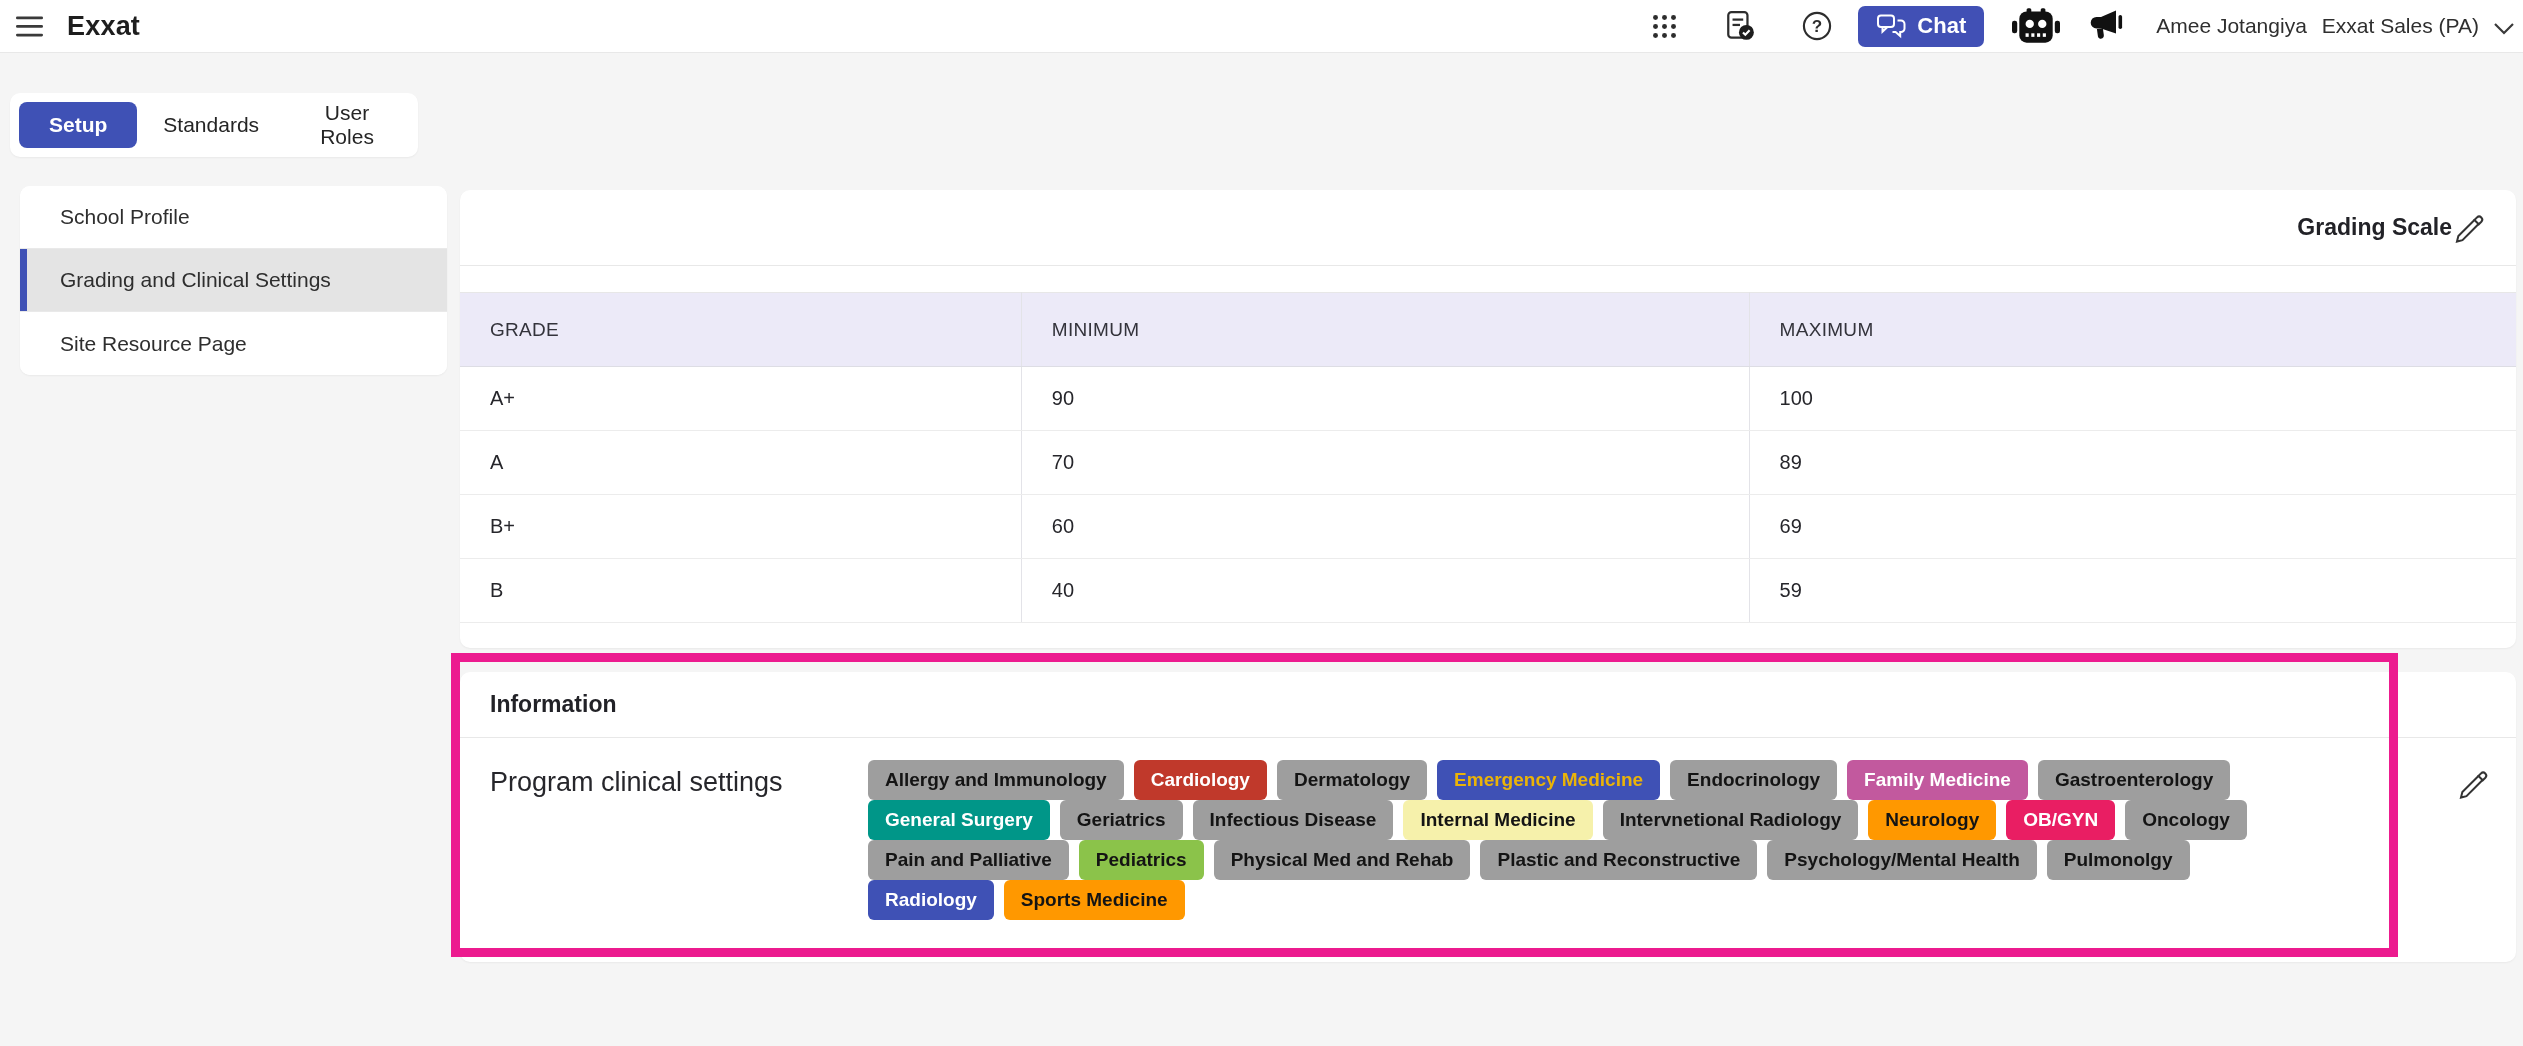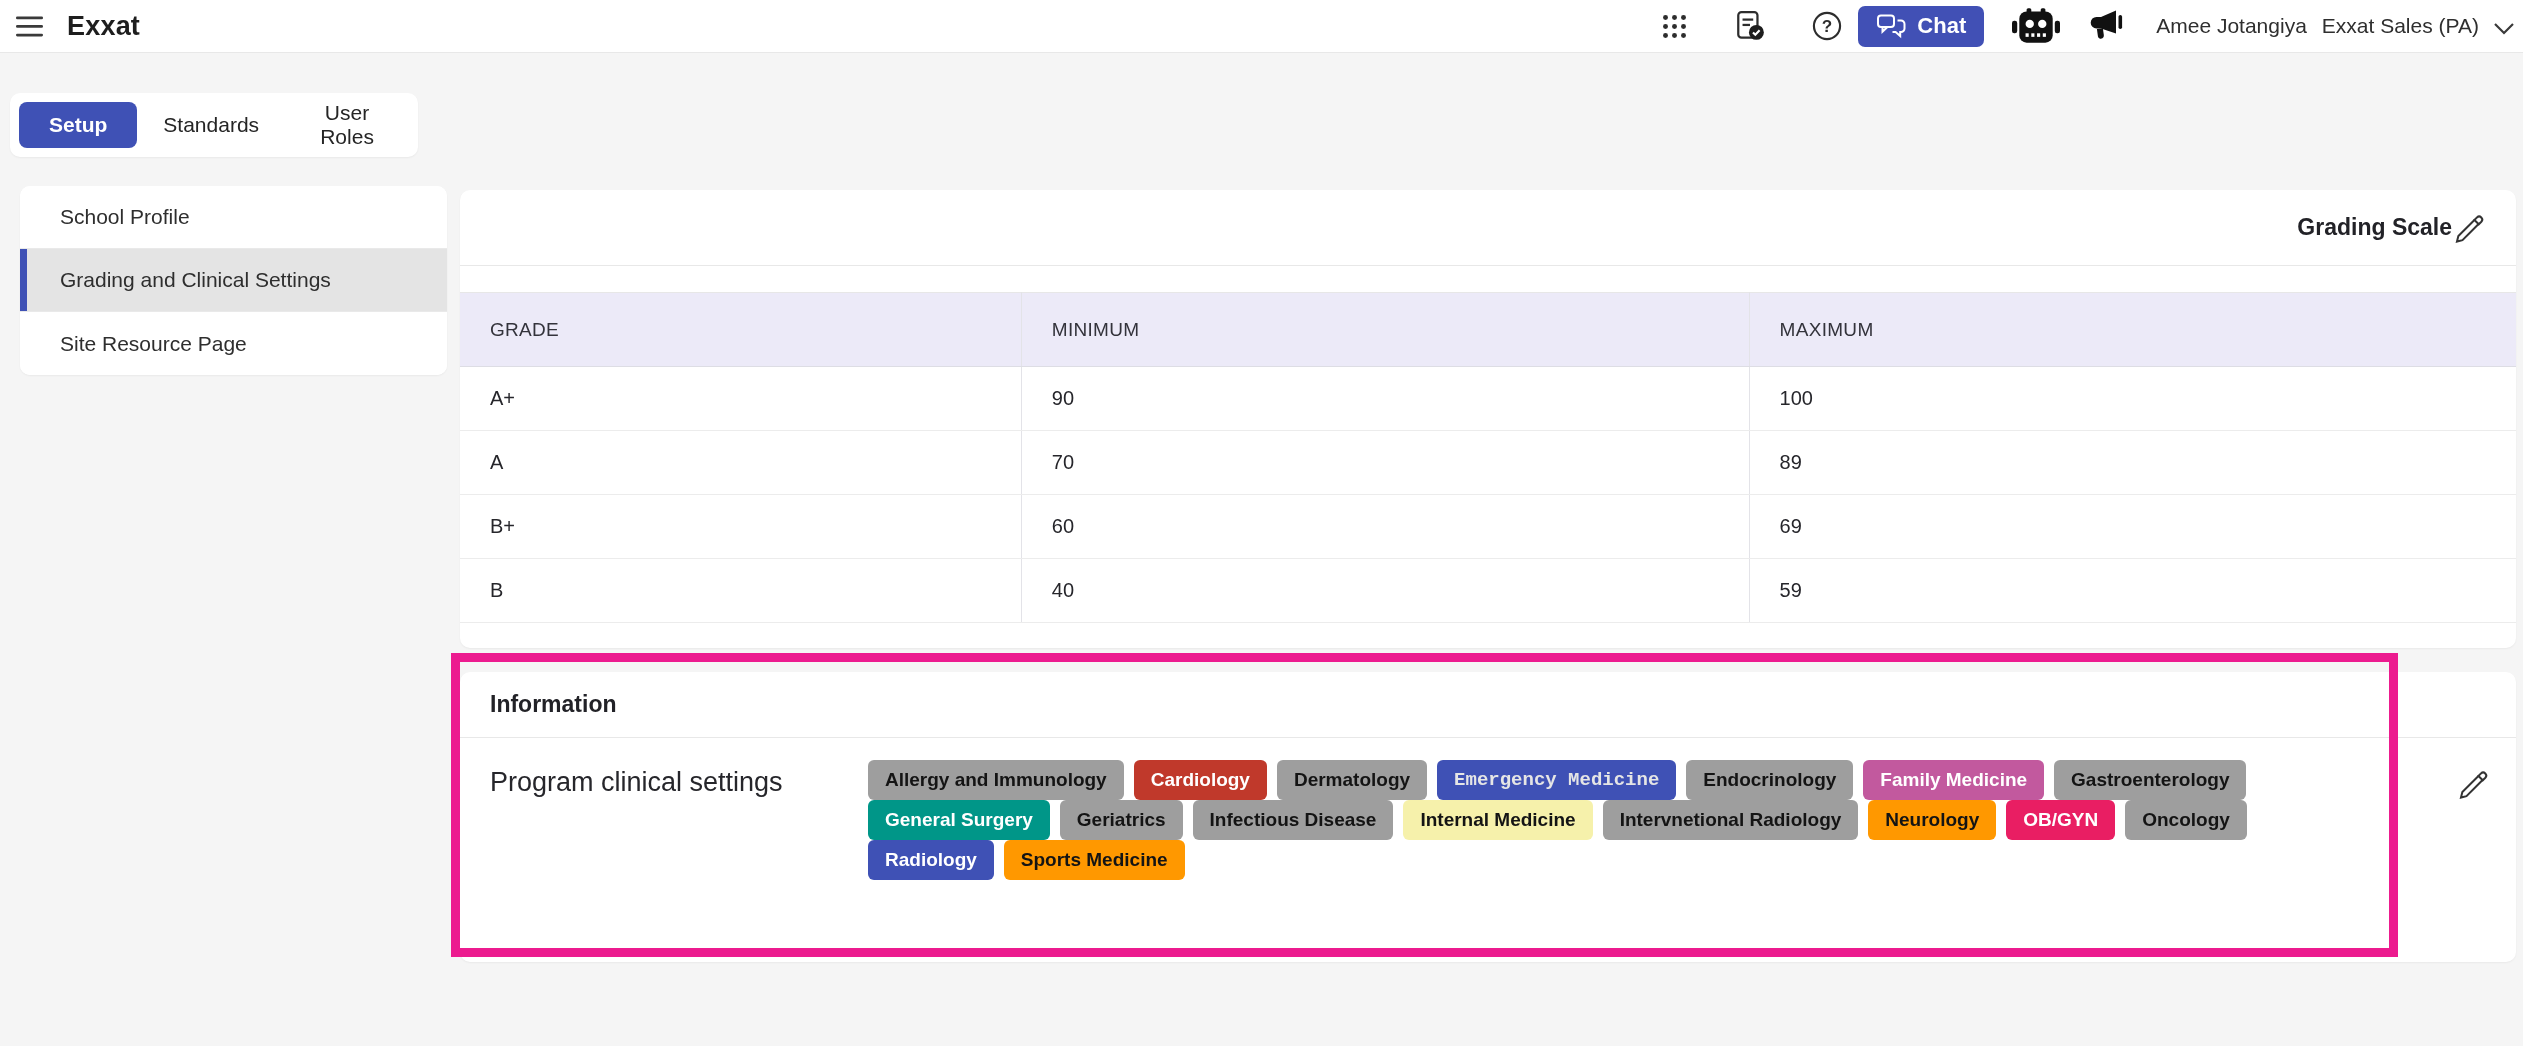--- a/index.html
+++ b/index.html
@@ -24,21 +24,21 @@
   .h-left { display:flex; align-items:center; }
   .logo { font-size:27px; font-weight:700; color:#1e1e1e; margin-left:24px; letter-spacing:0.2px; }
   .h-right { display:flex; align-items:center; }
   .icon-btn { display:flex; align-items:center; justify-content:center; }
   .gap-lg { margin-left:46px; }
   .gap-md { margin-left:28px; }
   .chat-btn {
     display:flex; align-items:center; gap:10px;
     background:#4150b5; color:#fff; border-radius:7px;
     height:41px; padding:0 18px; font-size:22px; font-weight:600;
-    margin-left:16px;
+    margin-left:26px;
   }
   .user-menu { display:flex; align-items:center; margin-left:32px; }
   .user-name { font-size:21px; color:#2f2f2f; }
   .user-org  { font-size:21px; color:#2f2f2f; margin-left:15px; }
   .user-menu .chev { margin-left:14px; margin-top:4px; }
 
   
   .tabs {
     position:absolute; left:10px; top:93px; width:408px; height:64px;
     background:#fff; border-radius:10px; box-shadow:0 1px 2px rgba(0,0,0,.05);
@@ -271,36 +271,44 @@
   <div class="card-head">
     <h2 class="card-title">Information</h2>
   </div>
   <div class="info-body">
     <div class="setting-label">Program clinical settings</div>
     <div class="chips">
         <div class="chip-row">
           <span class="chip" style="background: rgb(158, 158, 158); color: rgb(20, 20, 20);">Allergy and Immunology</span>
           <span class="chip" style="background: rgb(192, 57, 43); color: rgb(255, 255, 255);">Cardiology</span>
           <span class="chip" style="background: rgb(158, 158, 158); color: rgb(20, 20, 20);">Dermatology</span>
-          <span class="chip" style="background: rgb(63, 81, 181); color: #e5e5e5; font-family: Liberation Mono, monospace;">Emergency Medicine</span>
+          <span class="chip" style="background: rgb(63, 81, 181); color: #eab308;">Emergency Medicine</span>
           <span class="chip" style="background: rgb(158, 158, 158); color: rgb(20, 20, 20);">Endocrinology</span>
           <span class="chip" style="background: rgb(194, 89, 158); color: rgb(255, 255, 255);">Family Medicine</span>
           <span class="chip" style="background: rgb(158, 158, 158); color: rgb(20, 20, 20);">Gastroenterology</span>
         </div>
         <div class="chip-row">
           <span class="chip" style="background: rgb(0, 150, 136); color: rgb(255, 255, 255);">General Surgery</span>
           <span class="chip" style="background: rgb(158, 158, 158); color: rgb(20, 20, 20);">Geriatrics</span>
           <span class="chip" style="background: rgb(158, 158, 158); color: rgb(20, 20, 20);">Infectious Disease</span>
           <span class="chip" style="background: rgb(246, 241, 171); color: rgb(20, 20, 20);">Internal Medicine</span>
           <span class="chip" style="background: rgb(158, 158, 158); color: rgb(20, 20, 20);">Intervnetional Radiology</span>
           <span class="chip" style="background: rgb(255, 152, 0); color: rgb(20, 20, 20);">Neurology</span>
           <span class="chip" style="background: rgb(233, 30, 99); color: rgb(255, 255, 255);">OB/GYN</span>
           <span class="chip" style="background: rgb(158, 158, 158); color: rgb(20, 20, 20);">Oncology</span>
         </div>
         <div class="chip-row">
+          <span class="chip" style="background: rgb(158, 158, 158); color: rgb(20, 20, 20);">Pain and Palliative</span>
+          <span class="chip" style="background: rgb(139, 195, 74); color: rgb(20, 20, 20);">Pediatrics</span>
+          <span class="chip" style="background: rgb(158, 158, 158); color: rgb(20, 20, 20);">Physical Med and Rehab</span>
+          <span class="chip" style="background: rgb(158, 158, 158); color: rgb(20, 20, 20);">Plastic and Reconstructive</span>
+          <span class="chip" style="background: rgb(158, 158, 158); color: rgb(20, 20, 20);">Psychology/Mental Health</span>
+          <span class="chip" style="background: rgb(158, 158, 158); color: rgb(20, 20, 20);">Pulmonolgy</span>
+        </div>
+        <div class="chip-row">
           <span class="chip" style="background: rgb(63, 81, 181); color: rgb(255, 255, 255);">Radiology</span>
           <span class="chip" style="background: rgb(255, 152, 0); color: rgb(20, 20, 20);">Sports Medicine</span>
         </div>
       </div>
   </div>
   <button class="icon-btn pencil-info">
     <svg width="36" height="36" viewBox="0 0 34 34">
       <path d="M21.2 9.4 6 24.6 4.7 29.8l5.2-1.3L25.1 13.3" fill="none" stroke="#333" stroke-width="1.9"></path>
       <path d="M21.2 9.4l2.4-2.4a2.9 2.9 0 0 1 4.1 4.1l-2.4 2.4-4.1-4.1z" fill="none" stroke="#333" stroke-width="1.9"></path>
     </svg>

